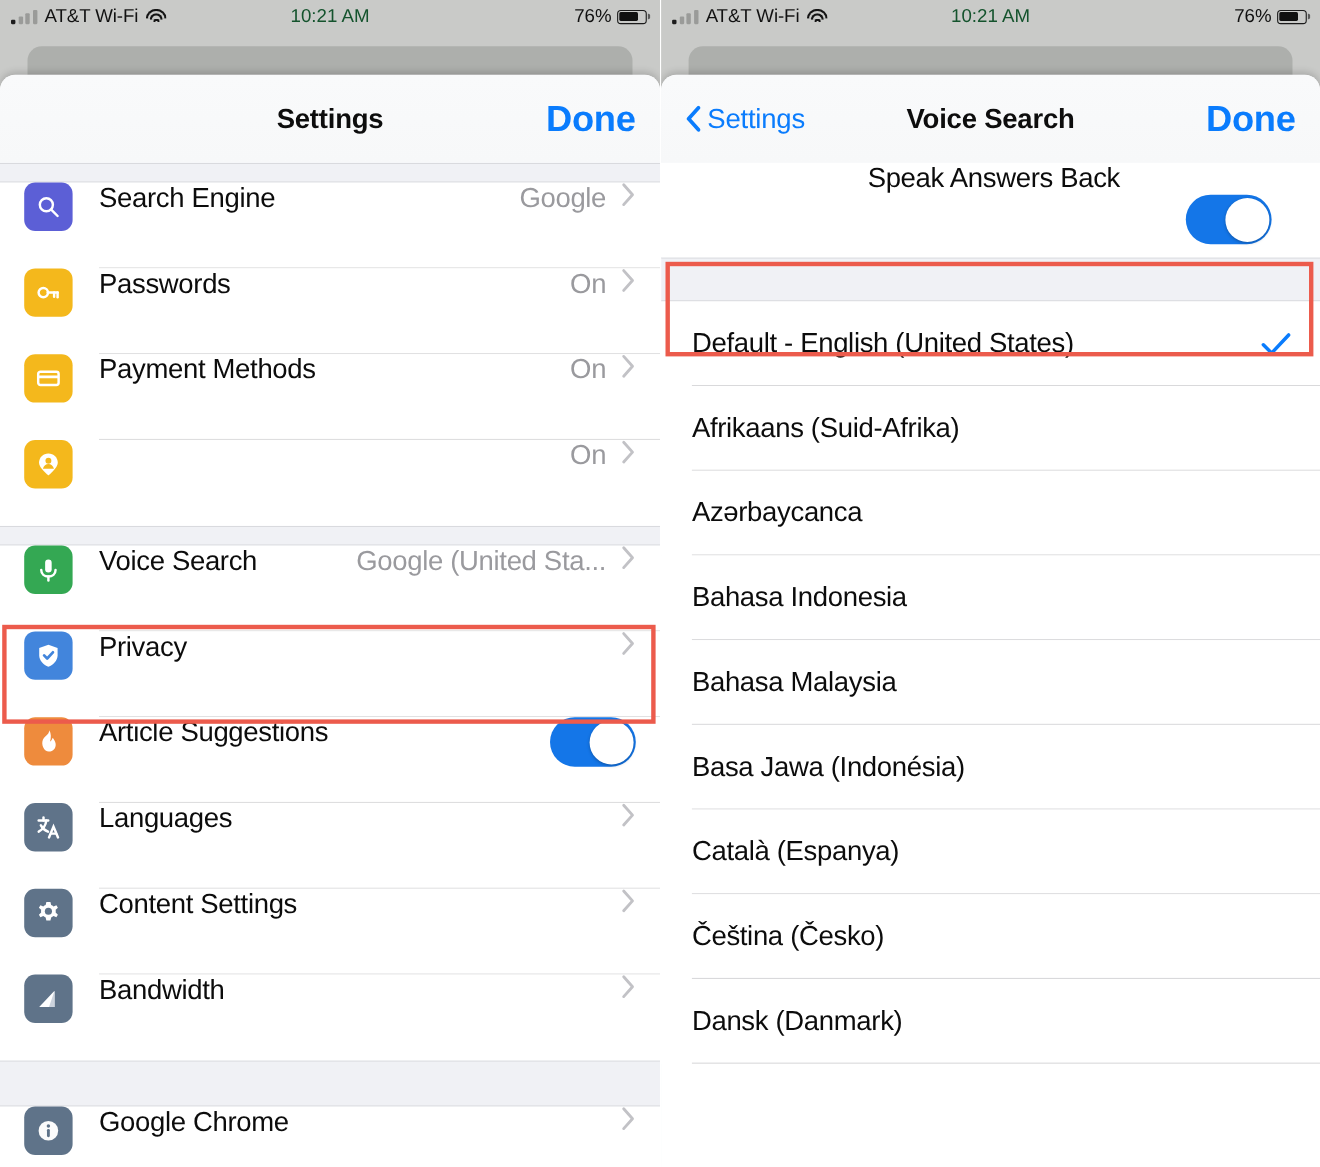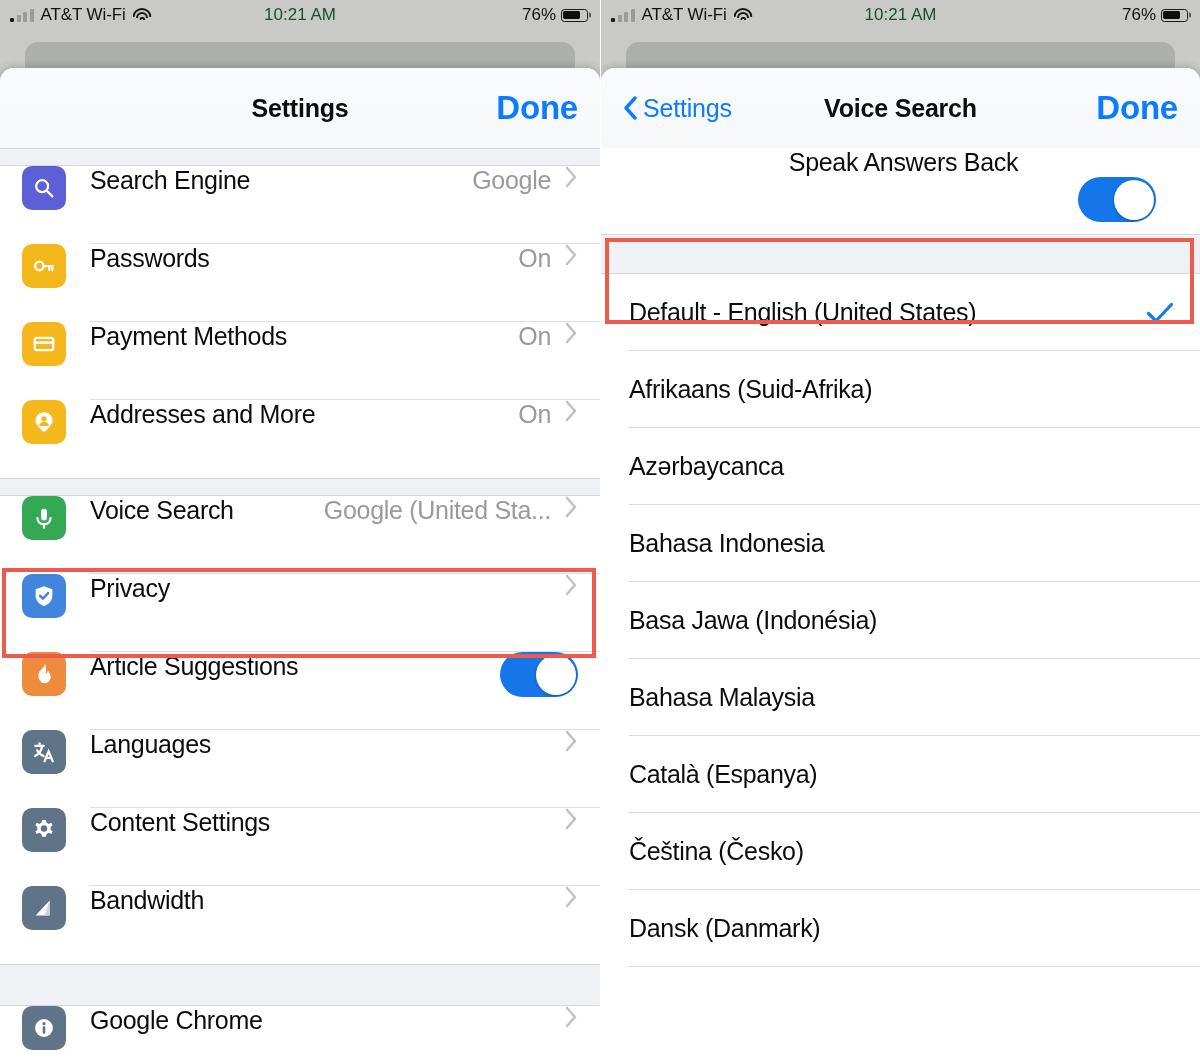--- a/index.html
+++ b/index.html
@@ -221,21 +221,20 @@
               <span class="sep"></span>
             </div>
             <div class="row nosep">
               <span class="app-icon" style="background: rgb(244, 184, 28);">
                 <svg viewBox="0 0 28 28" width="26" height="26">
                   <path d="M14 3.5 C8.8 3.5 4.8 7.5 4.8 12.6 C4.8 17.8 14 25 14 25 C14 25 23.2 17.8 23.2 12.6 C23.2 7.5 19.2 3.5 14 3.5 Z" fill="#fff"></path>
                   <circle cx="14" cy="10.6" r="2.9" fill="#f4b81c"></circle>
                   <path d="M8.6 18.4 C9.4 15.3 11.5 13.8 14 13.8 C16.5 13.8 18.6 15.3 19.4 18.4 Z" fill="#f4b81c"></path>
                 </svg>
               </span>
-              <span class="row-label">Addresses and More</span>
               <span class="row-value">On</span>
               <svg class="chev" viewBox="0 0 13 22">
                 <path d="M2 2 L10 11 L2 20" stroke="#c2c2c6" stroke-width="2.6" fill="none" stroke-linecap="round" stroke-linejoin="round"></path>
               </svg>
             </div>
             <div class="gap"></div>
             <div class="row">
               <span class="app-icon" style="background: rgb(52, 168, 83);">
                 <svg viewBox="0 0 28 28" width="26" height="26">
                   <rect x="10.8" y="4" width="6.4" height="12.6" rx="3.2" fill="#fff"></rect>
@@ -409,25 +408,25 @@
             </div>
             <div class="lrow">
               <span class="lrow-label">Azərbaycanca</span>
               <span class="sep"></span>
             </div>
             <div class="lrow">
               <span class="lrow-label">Bahasa Indonesia</span>
               <span class="sep"></span>
             </div>
             <div class="lrow">
+              <span class="lrow-label">Bahasa Malaysia</span>
+              <span class="sep"></span>
+            </div>
+            <div class="lrow">
               <span class="lrow-label">Basa Jawa (Indonésia)</span>
-              <span class="sep"></span>
-            </div>
-            <div class="lrow">
-              <span class="lrow-label">Bahasa Malaysia</span>
               <span class="sep"></span>
             </div>
             <div class="lrow">
               <span class="lrow-label">Català (Espanya)</span>
               <span class="sep"></span>
             </div>
             <div class="lrow">
               <span class="lrow-label">Čeština (Česko)</span>
               <span class="sep"></span>
             </div>

